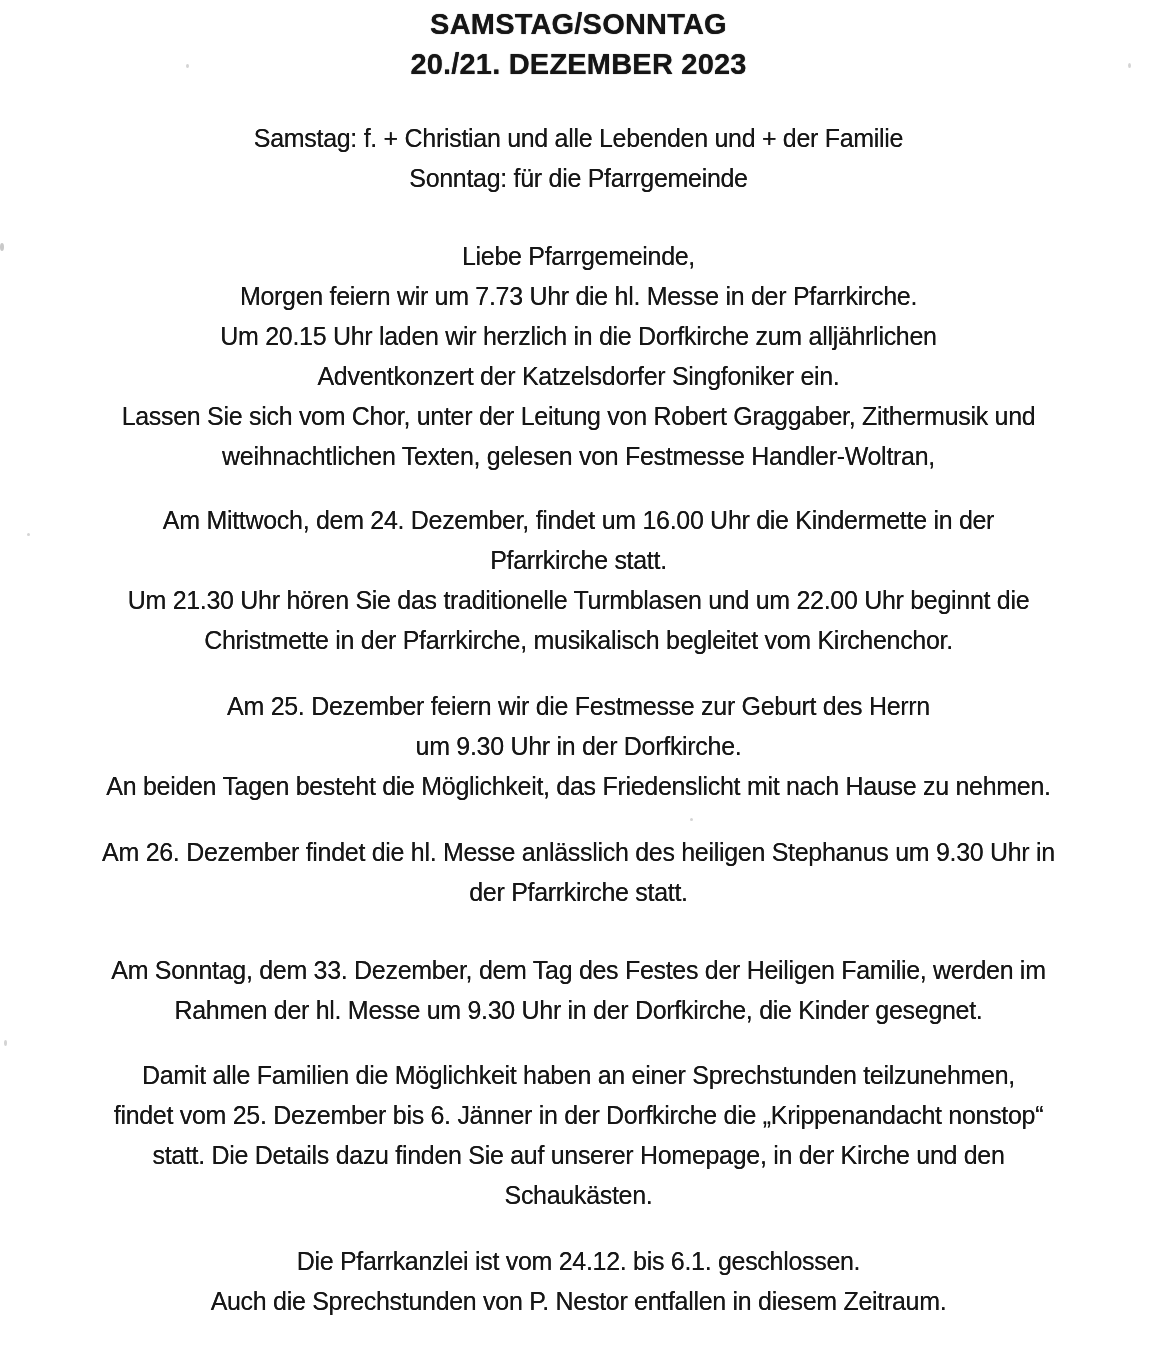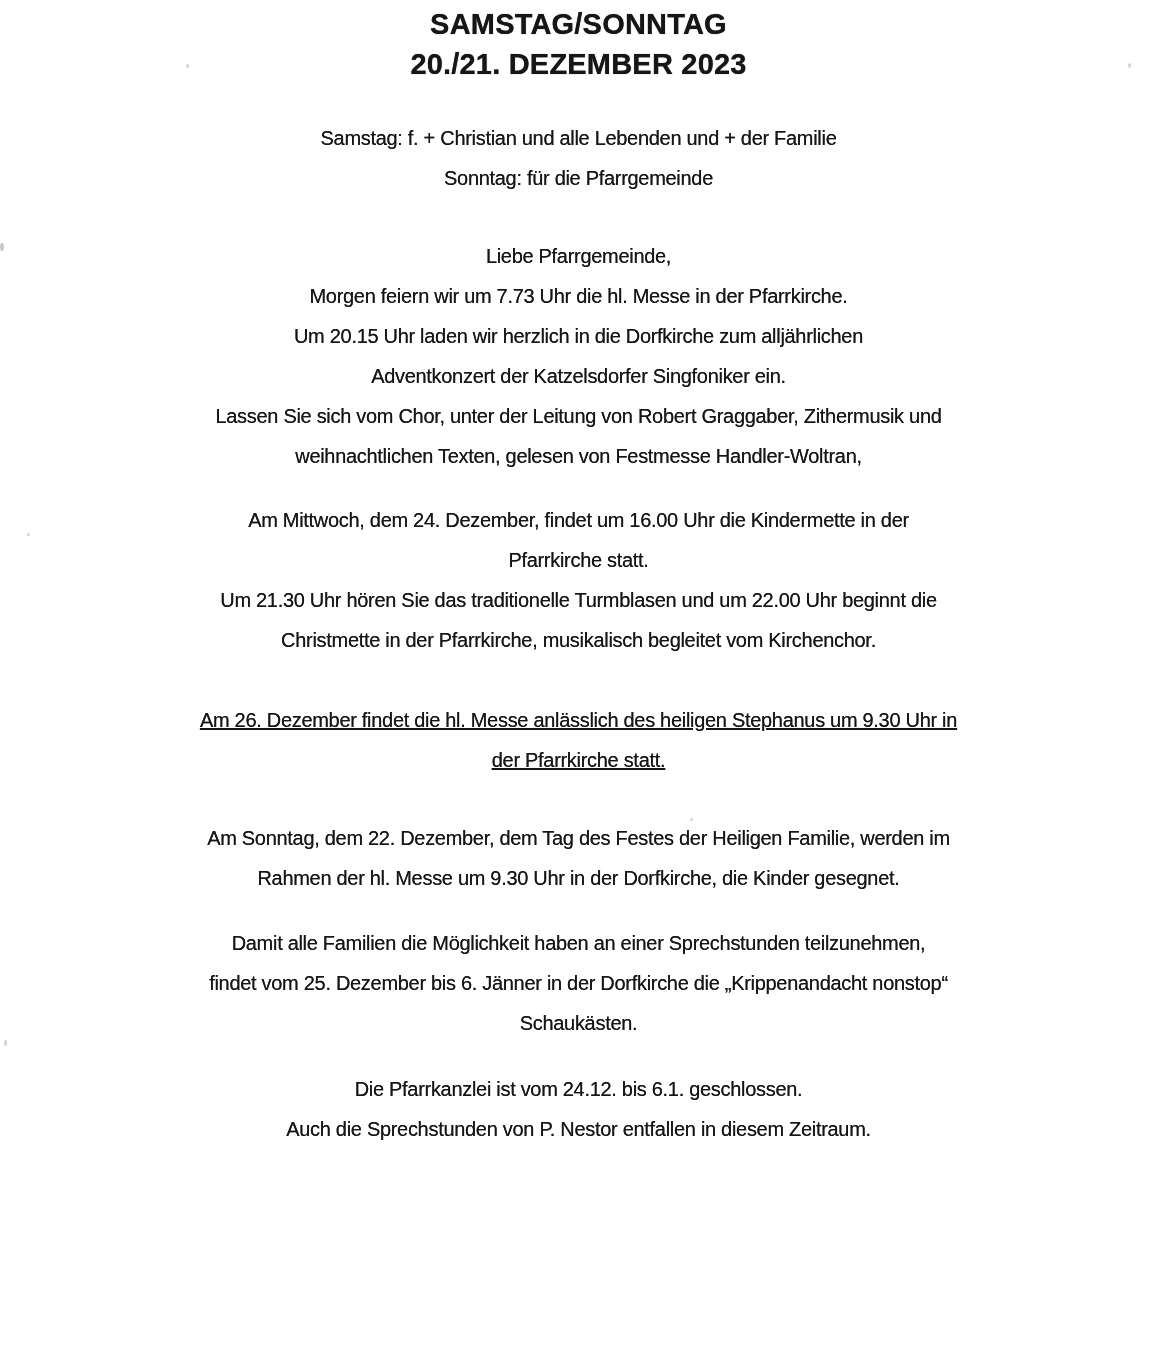--- a/index.html
+++ b/index.html
@@ -18,37 +18,37 @@
     height: 1114px;
     box-sizing: border-box;
     padding-top: 4px;
     font-family: "Liberation Sans", sans-serif;
     color: #161616;
     text-align: center;
     position: relative;
   }
   .line {
     line-height: 40px;
-    font-size: 20px;
+    font-size: 25px;
     letter-spacing: -0.3px;
     white-space: nowrap;
     
     text-shadow: 0 0 0.6px rgba(22,22,22,0.85);
   }
   .heading .line {
     font-weight: 700;
     font-size: 29px;
     letter-spacing: 0.2px;
     text-shadow: 0 0 0.8px rgba(10,10,10,0.9);
   }
   .p-intentions   { margin-top: 34px; }
   .p-greeting     { margin-top: 38px; }
   .p-christmas-eve{ margin-top: 24px; }
   .p-christmas-day{ margin-top: 26px; }
-  .p-stephanus    { margin-top: 40px; text-decoration: underline; }
+  .p-stephanus    { margin-top: 26px; }
   .p-holy-family  { margin-top: 38px; }
   .p-krippen      { margin-top: 25px; }
   .p-office       { margin-top: 26px; }
 
   
   .speck {
     position: absolute;
     background: rgba(60,60,60,0.22);
     border-radius: 50%;
   }
@@ -83,34 +83,40 @@
     <div class="line">weihnachtlichen Texten, gelesen von Festmesse Handler-Woltran,</div>
   </div>
 
   <div class="para p-christmas-eve">
     <div class="line">Am Mittwoch, dem 24. Dezember, findet um 16.00 Uhr die Kindermette in der</div>
     <div class="line">Pfarrkirche statt.</div>
     <div class="line">Um 21.30 Uhr hören Sie das traditionelle Turmblasen und um 22.00 Uhr beginnt die</div>
     <div class="line">Christmette in der Pfarrkirche, musikalisch begleitet vom Kirchenchor.</div>
   </div>
 
+  <div class="para p-christmas-day">
+    <div class="line">Am 25. Dezember feiern wir die Festmesse zur Geburt des Herrn</div>
+    <div class="line">um 9.30 Uhr in der Dorfkirche.</div>
+    <div class="line">An beiden Tagen besteht die Möglichkeit, das Friedenslicht mit nach Hause zu nehmen.</div>
+  </div>
 
   <div class="para p-stephanus">
     <div class="line">Am 26. Dezember findet die hl. Messe anlässlich des heiligen Stephanus um 9.30 Uhr in</div>
     <div class="line">der Pfarrkirche statt.</div>
   </div>
 
   <div class="para p-holy-family">
-    <div class="line">Am Sonntag, dem 22. Dezember, dem Tag des Festes der Heiligen Familie, werden im</div>
+    <div class="line">Am Sonntag, dem 33. Dezember, dem Tag des Festes der Heiligen Familie, werden im</div>
     <div class="line">Rahmen der hl. Messe um 9.30 Uhr in der Dorfkirche, die Kinder gesegnet.</div>
   </div>
 
   <div class="para p-krippen">
     <div class="line">Damit alle Familien die Möglichkeit haben an einer Sprechstunden teilzunehmen,</div>
     <div class="line">findet vom 25. Dezember bis 6. Jänner in der Dorfkirche die „Krippenandacht nonstop“</div>
+    <div class="line">statt. Die Details dazu finden Sie auf unserer Homepage, in der Kirche und den</div>
     <div class="line">Schaukästen.</div>
   </div>
 
   <div class="para p-office">
     <div class="line">Die Pfarrkanzlei ist vom 24.12. bis 6.1. geschlossen.</div>
     <div class="line">Auch die Sprechstunden von P. Nestor entfallen in diesem Zeitraum.</div>
   </div>
 
   <div class="speck s1"></div>
   <div class="speck s2"></div>

